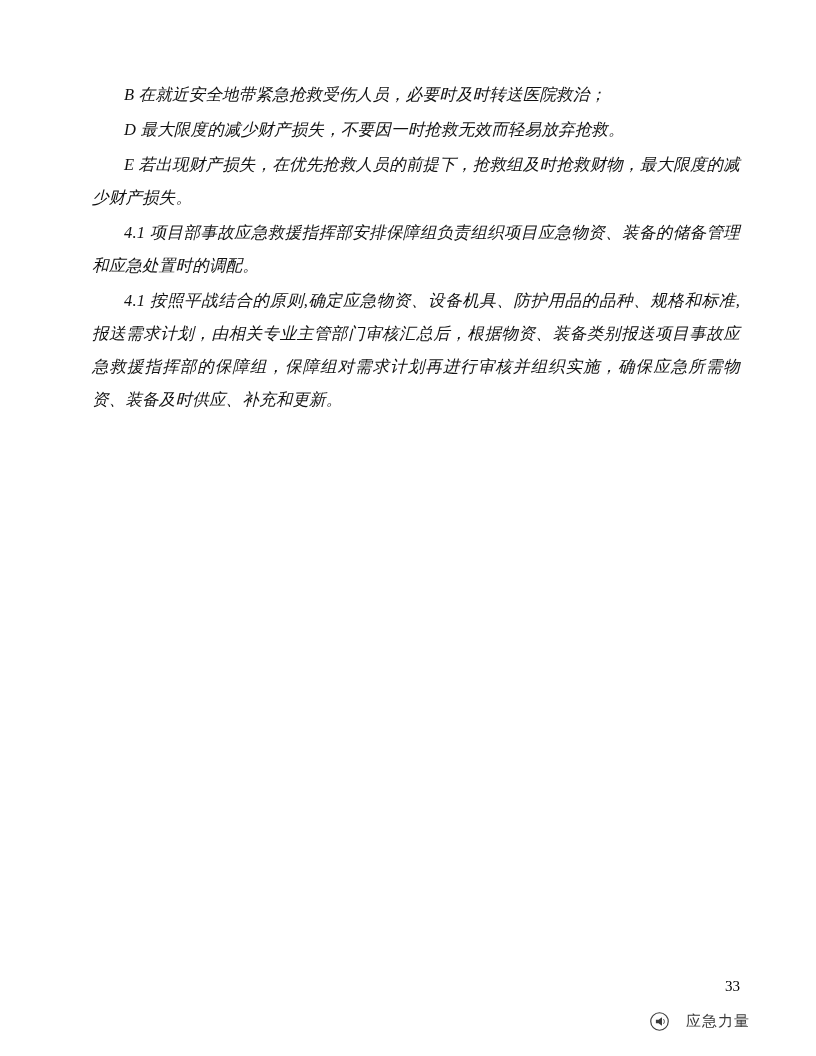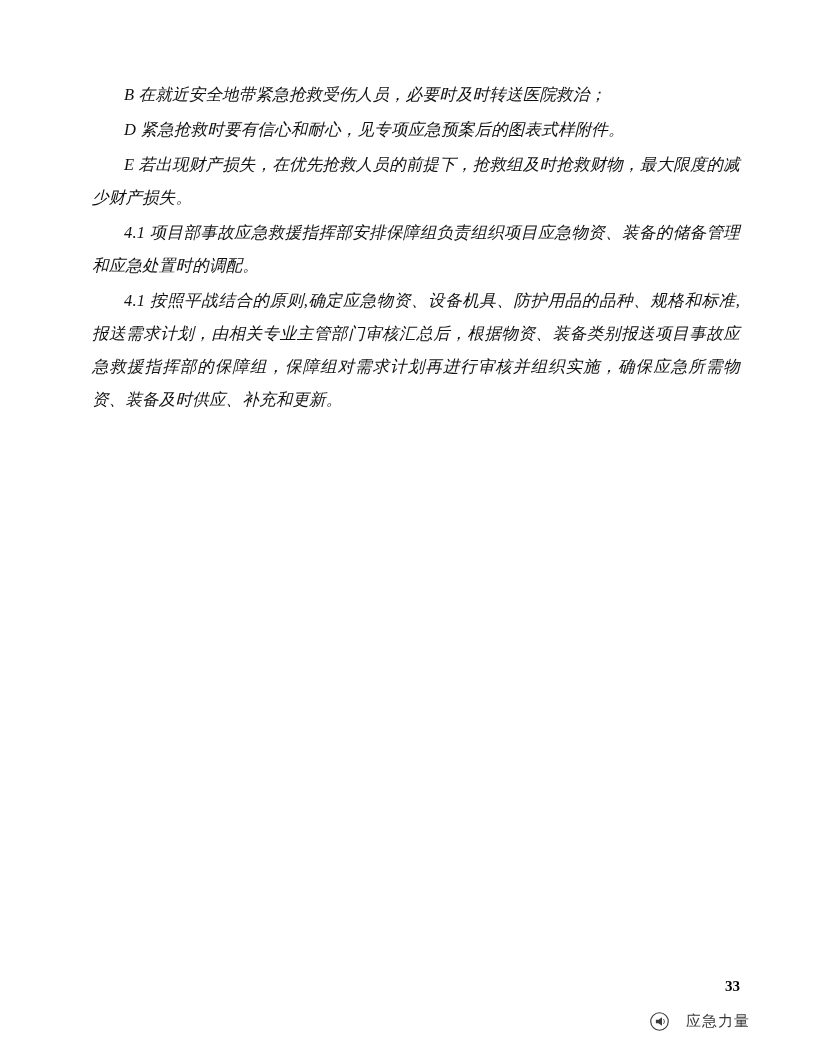--- a/index.html
+++ b/index.html
@@ -39,21 +39,21 @@
   }
   p.indent {
     text-indent: 32px;
     font-style: italic;
   }
   .page-number {
     position: absolute;
     right: 76px;
     top: 978px;
     font-size: 15px;
-    font-weight: bold;
+    font-weight: normal;
     font-family: "Liberation Serif", "DejaVu Serif", serif;
     color: #000000;
   }
   .footer-brand {
     position: absolute;
     right: 66px;
     top: 1012px;
     display: flex;
     align-items: center;
     gap: 17px;
@@ -71,21 +71,21 @@
     font-family: "Liberation Serif", "DejaVu Serif", serif;
   }
 </style>
 </head>
 <body>
 
 <div class="page">
 
   <div class="content">
     <p class="para indent">B  在就近安全地带紧急抢救受伤人员，必要时及时转送医院救治；</p>
-    <p class="para indent">D  紧急抢救时要有信心和耐心，见专项应急预案后的图表式样附件。</p>
+    <p class="para indent">D  最大限度的减少财产损失，不要因一时抢救无效而轻易放弃抢救。</p>
     <p class="para indent">E  若出现财产损失，在优先抢救人员的前提下，抢救组及时抢救财物，最大限度的减少财产损失。</p>
     <p class="para indent">4.1  项目部事故应急救援指挥部安排保障组负责组织项目应急物资、装备的储备管理和应急处置时的调配。</p>
     <p class="para indent">4.1  按照平战结合的原则,确定应急物资、设备机具、防护用品的品种、规格和标准,报送需求计划，由相关专业主管部门审核汇总后，根据物资、装备类别报送项目事故应急救援指挥部的保障组，保障组对需求计划再进行审核并组织实施，确保应急所需物资、装备及时供应、补充和更新。</p>
   </div>
 
   <div class="page-number">33</div>
 
   <div class="footer-brand">
     <span class="brand-logo">
       <svg width="19" height="19" viewBox="0 0 20 20" xmlns="http://www.w3.org/2000/svg">

